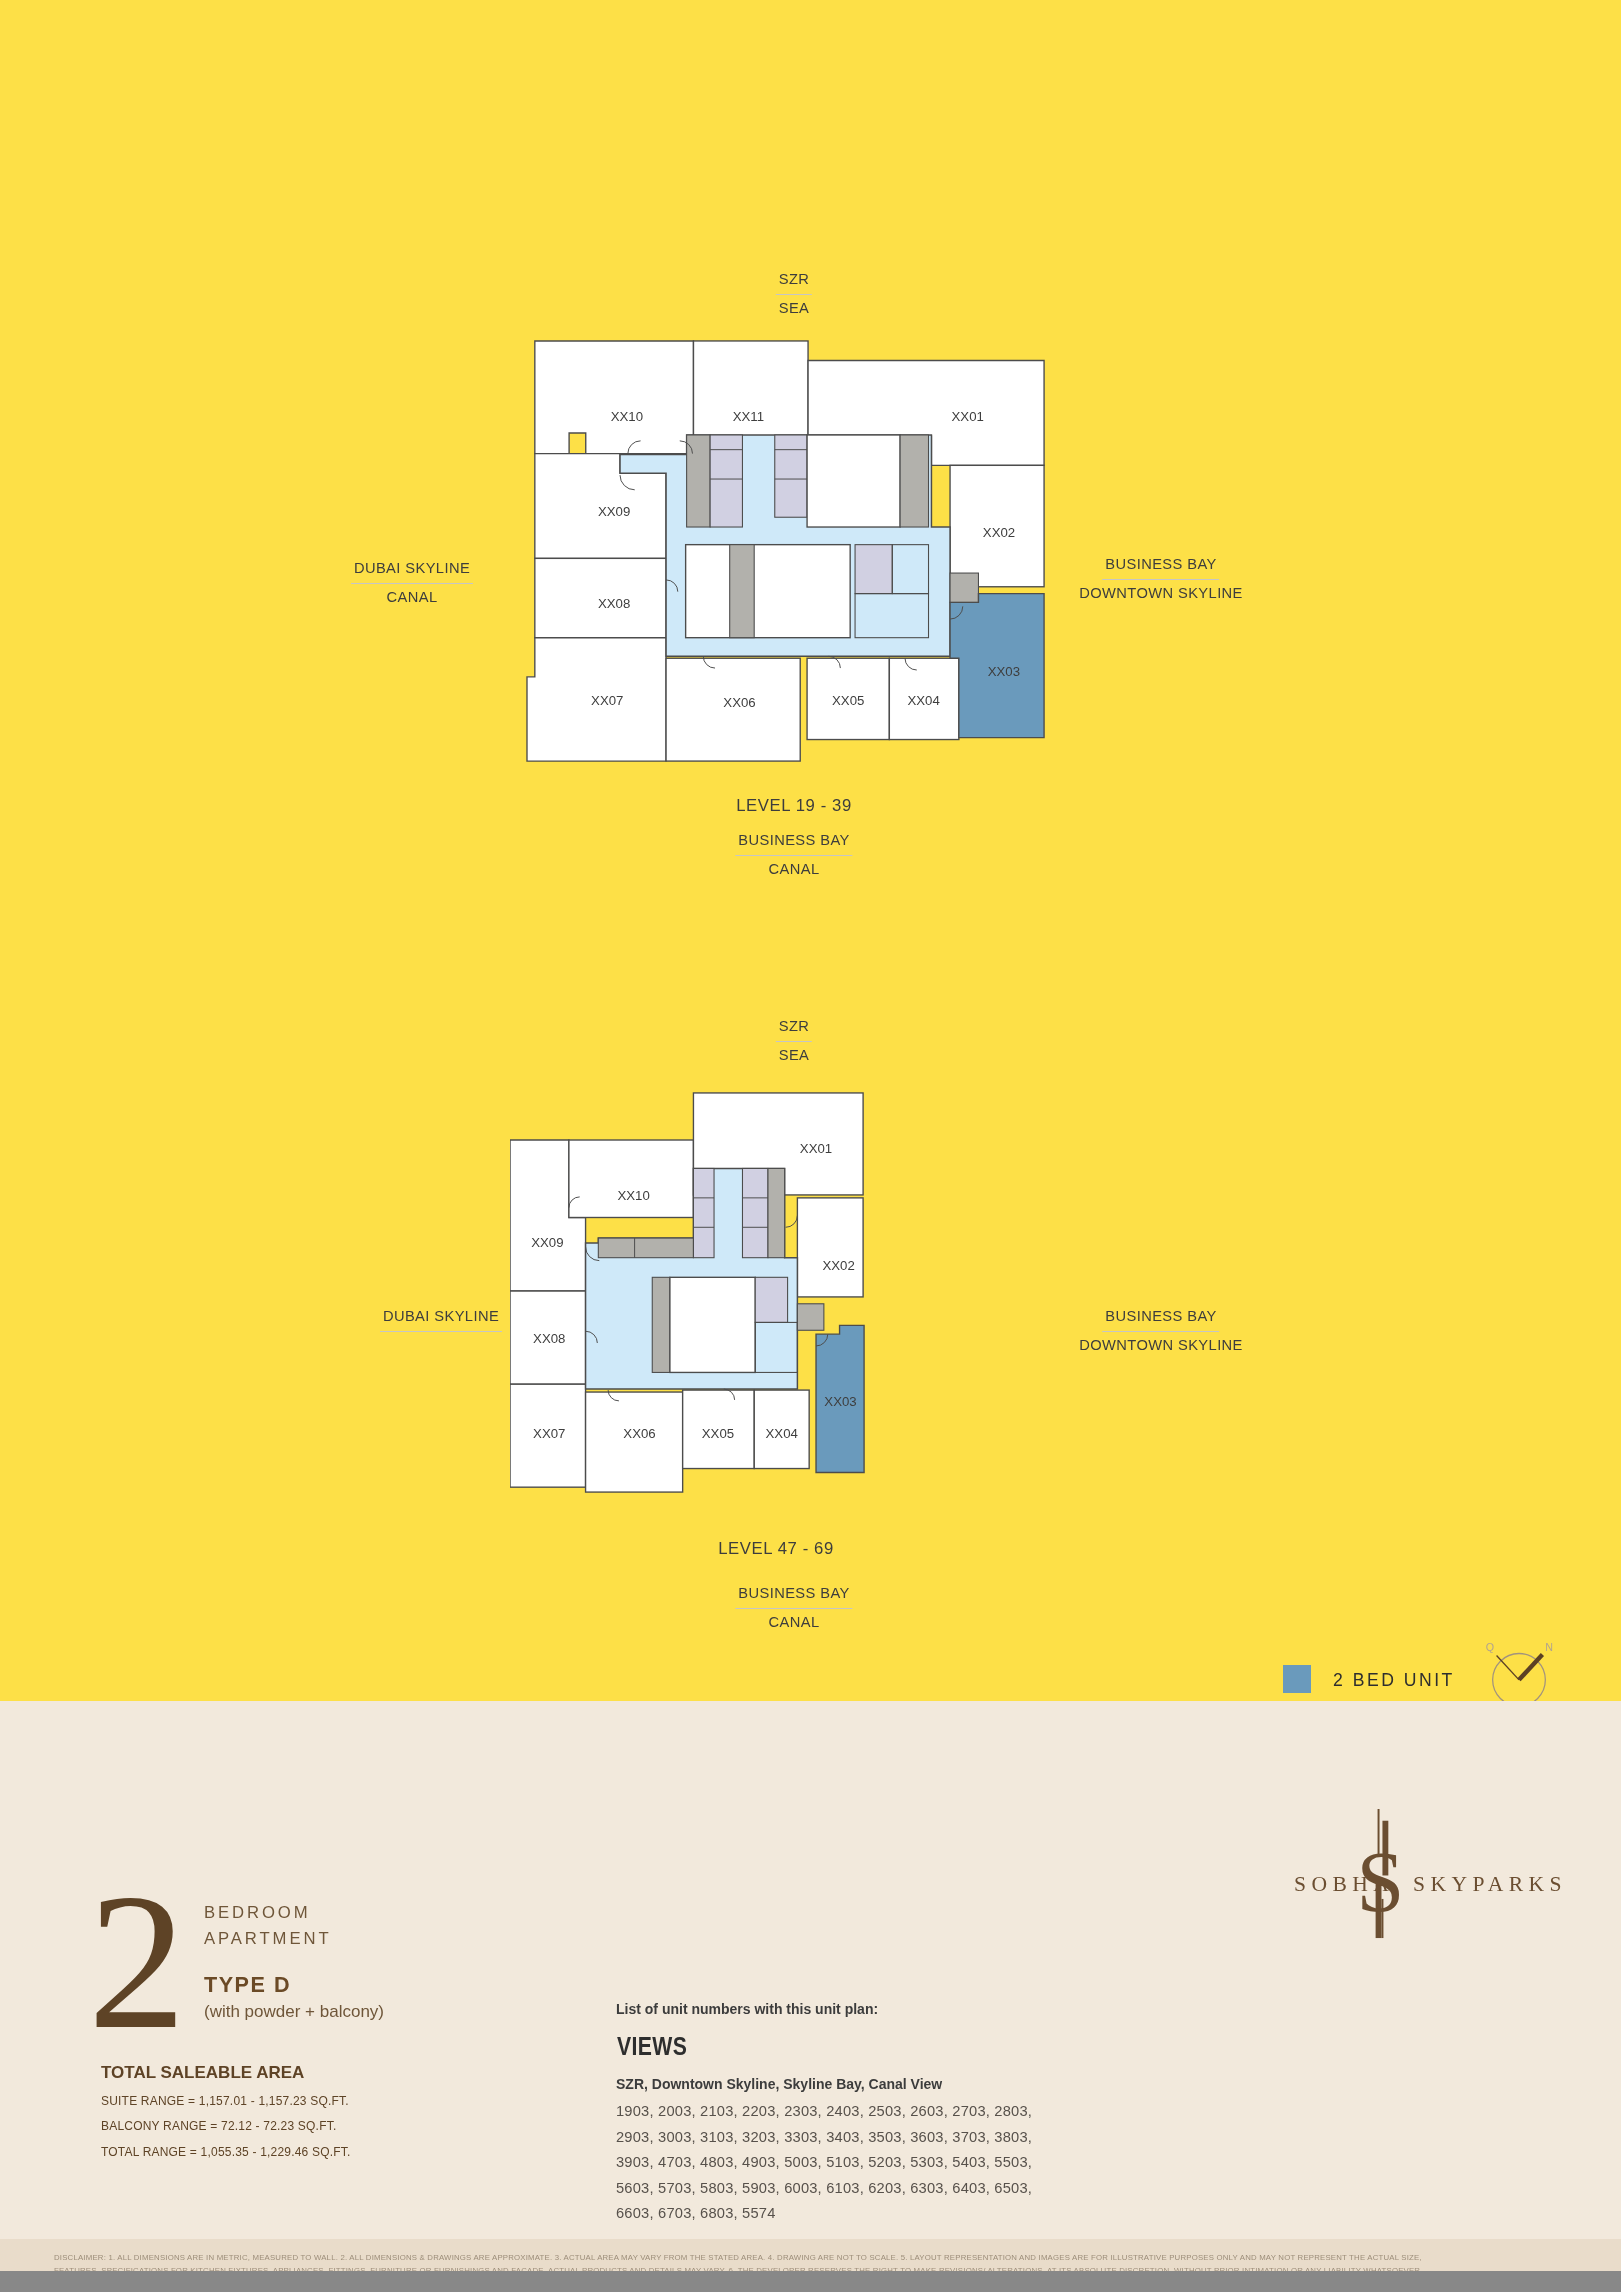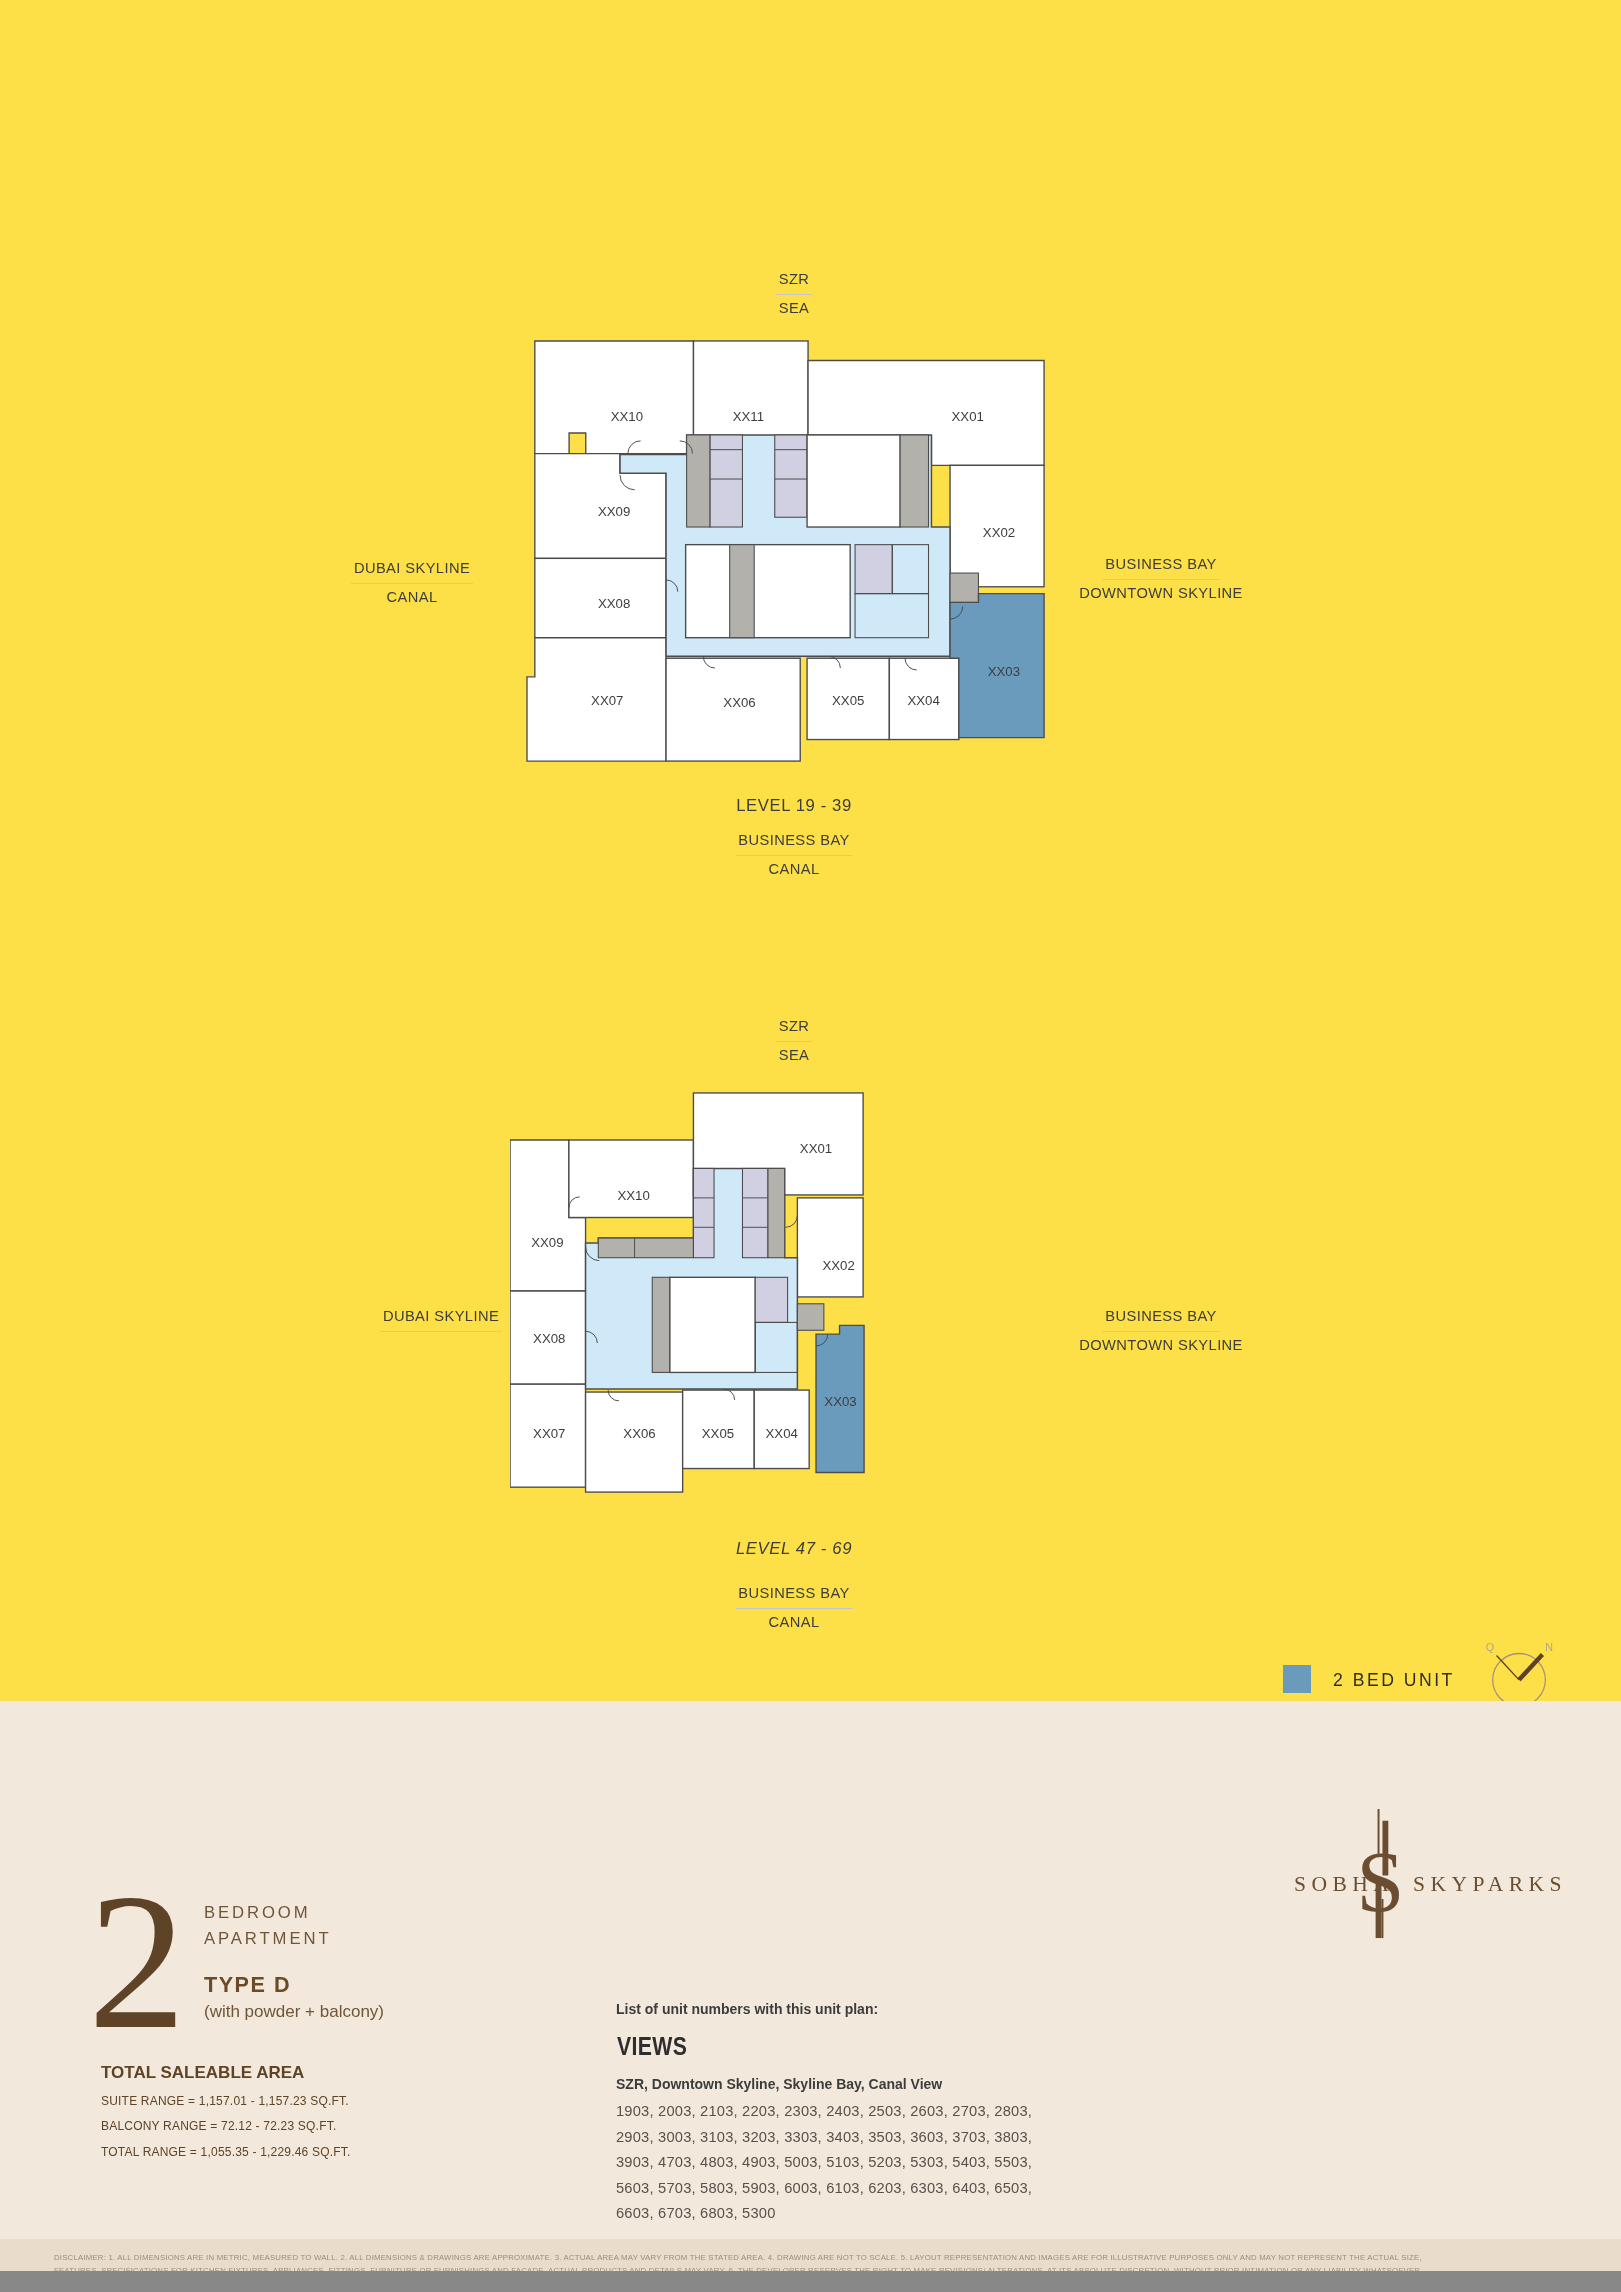--- a/index.html
+++ b/index.html
@@ -181,21 +181,21 @@
     <text class="lbl" x="335" y="184">XX02</text>
     <text class="lbl" x="337" y="322">XX03</text>
     <text class="lbl" x="277" y="355">XX04</text>
     <text class="lbl" x="212" y="355">XX05</text>
     <text class="lbl" x="132" y="355">XX06</text>
     <text class="lbl" x="40" y="355">XX07</text>
     <text class="lbl" x="40" y="258">XX08</text>
     <text class="lbl" x="38" y="160">XX09</text>
   </svg>
 
-  <div class="level" style="left:794px;top:1539px;font-style:italic;">LEVEL 47 - 69</div>
+  <div class="level" style="left:776px;top:1539px;">LEVEL 47 - 69</div>
   <div class="dir" style="left:794px;top:1586px;">
     <span class="u">BUSINESS BAY</span>
     <div class="l2">CANAL</div>
   </div>
 
   <div class="legend-swatch"></div>
   <div class="legend-label">2 BED UNIT</div>
   <svg style="position:absolute;left:1478px;top:1633px;" width="82" height="82" viewBox="0 0 84 84">
     <circle cx="42" cy="48" r="27" fill="none" stroke="#a2937e" stroke-width="1.3"></circle>
     <line x1="42" y1="48" x2="19" y2="23" stroke="#5c4124" stroke-width="1.4"></line>
@@ -213,21 +213,21 @@
   <div class="typenote">(with powder + balcony)</div>
 
   <div class="areahead">TOTAL SALEABLE AREA</div>
   <div class="arearange" style="top:2094px;">SUITE RANGE = 1,157.01 - 1,157.23 SQ.FT.</div>
   <div class="arearange" style="top:2119px;">BALCONY RANGE = 72.12 - 72.23 SQ.FT.</div>
   <div class="arearange" style="top:2145px;">TOTAL RANGE = 1,055.35 - 1,229.46 SQ.FT.</div>
 
   <div class="listtitle">List of unit numbers with this unit plan:</div>
   <div class="views">VIEWS</div>
   <div class="viewsline">SZR, Downtown Skyline, Skyline Bay, Canal View</div>
-  <div class="unitnums">1903, 2003, 2103, 2203, 2303, 2403, 2503, 2603, 2703, 2803, 2903, 3003, 3103, 3203, 3303, 3403, 3503, 3603, 3703, 3803, 3903, 4703, 4803, 4903, 5003, 5103, 5203, 5303, 5403, 5503, 5603, 5703, 5803, 5903, 6003, 6103, 6203, 6303, 6403, 6503, 6603, 6703, 6803, 5300</div>
+  <div class="unitnums">1903, 2003, 2103, 2203, 2303, 2403, 2503, 2603, 2703, 2803, 2903, 3003, 3103, 3203, 3303, 3403, 3503, 3603, 3703, 3803, 3903, 4703, 4803, 4903, 5003, 5103, 5203, 5303, 5403, 5503, 5603, 5703, 5803, 5903, 6003, 6103, 6203, 6303, 6403, 6503, 6603, 6703, 6803, 5574</div>
 
   <div class="brandtxt" style="left:1294px;">SOBHA</div>
   <svg style="position:absolute;left:1357px;top:1809px;" width="47" height="131" viewBox="0 0 48 134">
     <rect x="21" y="0" width="2" height="48" fill="#6b4e31"></rect>
     <rect x="26" y="12" width="6" height="56" fill="#6b4e31"></rect>
     <rect x="19" y="76" width="6" height="56" fill="#6b4e31"></rect>
     <rect x="25" y="92" width="2" height="40" fill="#6b4e31"></rect>
     <text x="24" y="104" text-anchor="middle" font-family="Liberation Serif,serif" font-size="88" fill="#6b4e31">S</text>
   </svg>
   <div class="brandtxt" style="left:1413px;">SKYPARKS</div>

